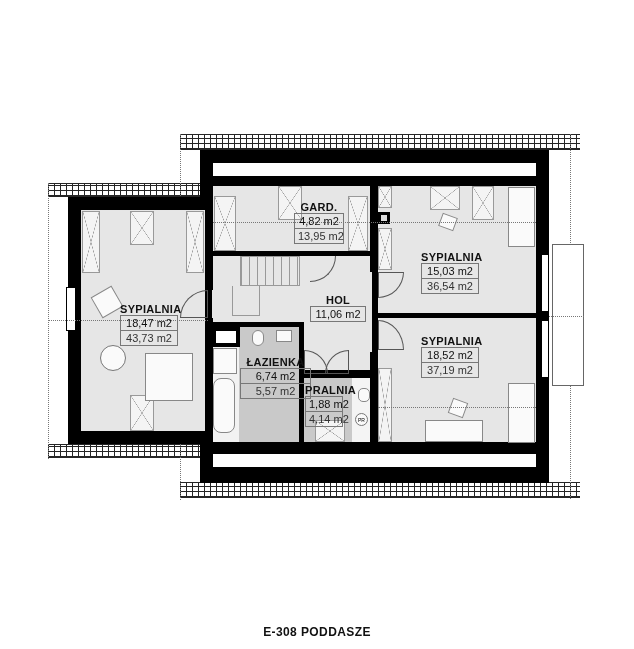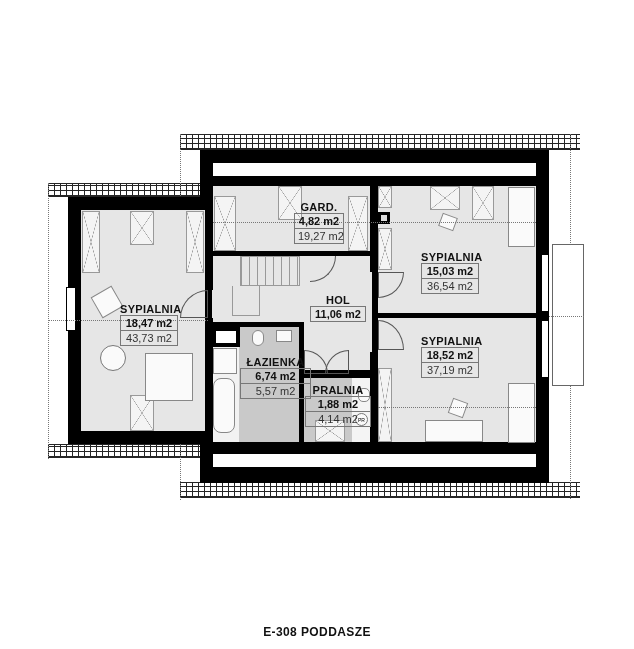--- a/index.html
+++ b/index.html
@@ -20,21 +20,21 @@
   .dotted-v { border-left:1px dotted #777; }
   .dotted-h { border-top:1px dotted #777; }
   .xbox { border:1px solid #999; background:
       linear-gradient(to top right, transparent calc(50% - 0.5px), #999 50%, transparent calc(50% + 0.5px)),
       linear-gradient(to bottom right, transparent calc(50% - 0.5px), #999 50%, transparent calc(50% + 0.5px)),
       #f4f4f4; }
   .furn { border:1px solid #888; background:#fafafa; }
   .label { position:absolute; text-align:center; font-family:"Liberation Sans", sans-serif; color:#111; }
   .room-name { font-weight:bold; font-size:11px; letter-spacing:0.3px; white-space:nowrap; }
   .area-box { border:1px solid #777; font-size:11px; line-height:14px; padding:0 3px; white-space:nowrap; }
-  .area-box.top { font-weight:bold; color:#111; }
+  .area-box.top { font-weight:normal; color:#111; }
   .area-box.bot { border-top:none; color:#333; }
   .title { position:absolute; left:0; width:634px; top:625px; text-align:center; font-weight:bold; font-size:12px; letter-spacing:0.4px; color:#111; }
   .window { background:#fff; border:1px solid #000; }
   .door-arc { border:1px solid #555; border-radius:0 100% 0 0; background:transparent; }
   .circle { border:1px solid #777; border-radius:50%; background:#fafafa; }
 </style>
 </head>
 <body>
 
 <div class="abs hatch" style="left:180px; top:134px; width:400px; height:16px;"></div>
@@ -130,21 +130,21 @@
 <div class="abs door-arc" style="left:304px; top:350px; width:24px; height:24px; border-radius:0 100% 0 0;"></div>
 <div class="abs door-arc" style="left:325px; top:350px; width:24px; height:24px; border-radius:100% 0 0 0;"></div>
 
 <div class="abs dotted-h" style="left:48px; top:320px; width:160px;"></div>
 <div class="abs dotted-h" style="left:213px; top:222px; width:323px;"></div>
 <div class="abs dotted-h" style="left:378px; top:407px; width:158px;"></div>
 
 <div class="label" style="left:294px; top:201px; width:50px;">
   <div class="room-name">GARD.</div>
   <div class="area-box top">4,82 m2</div>
-  <div class="area-box bot">19,27 m2</div>
+  <div class="area-box bot">13,95 m2</div>
 </div>
 
 <div class="label" style="left:421px; top:251px; width:58px;">
   <div class="room-name">SYPIALNIA</div>
   <div class="area-box top">15,03 m2</div>
   <div class="area-box bot">36,54 m2</div>
 </div>
 
 <div class="label" style="left:120px; top:303px; width:58px;">
   <div class="room-name">SYPIALNIA</div>
@@ -162,19 +162,19 @@
   <div class="area-box top">18,52 m2</div>
   <div class="area-box bot">37,19 m2</div>
 </div>
 
 <div class="label" style="left:240px; top:356px; width:71px;">
   <div class="room-name">ŁAZIENKA</div>
   <div class="area-box top">6,74 m2</div>
   <div class="area-box bot">5,57 m2</div>
 </div>
 
-<div class="label" style="left:305px; top:384px; width:66px;">
+<div class="label" style="left:305px; top:384px; width:38px;">
   <div class="room-name">PRALNIA</div>
   <div class="area-box top">1,88 m2</div>
   <div class="area-box bot">4,14 m2</div>
 </div>
 
 <div class="title">E-308 PODDASZE</div>
 
 </body></html>

